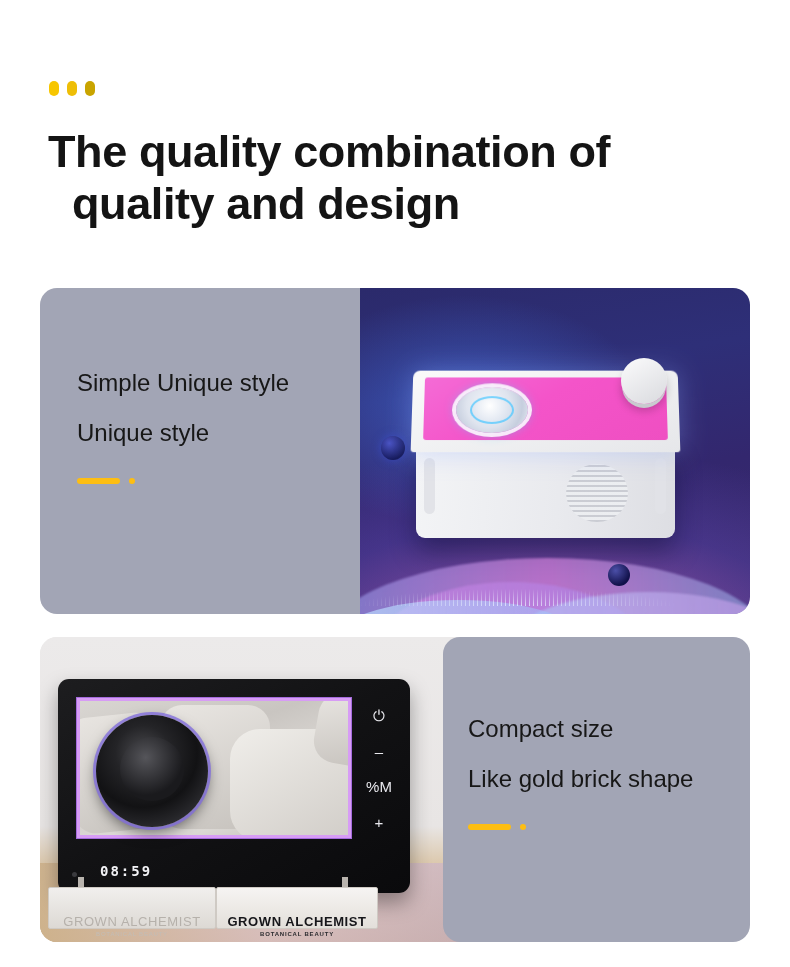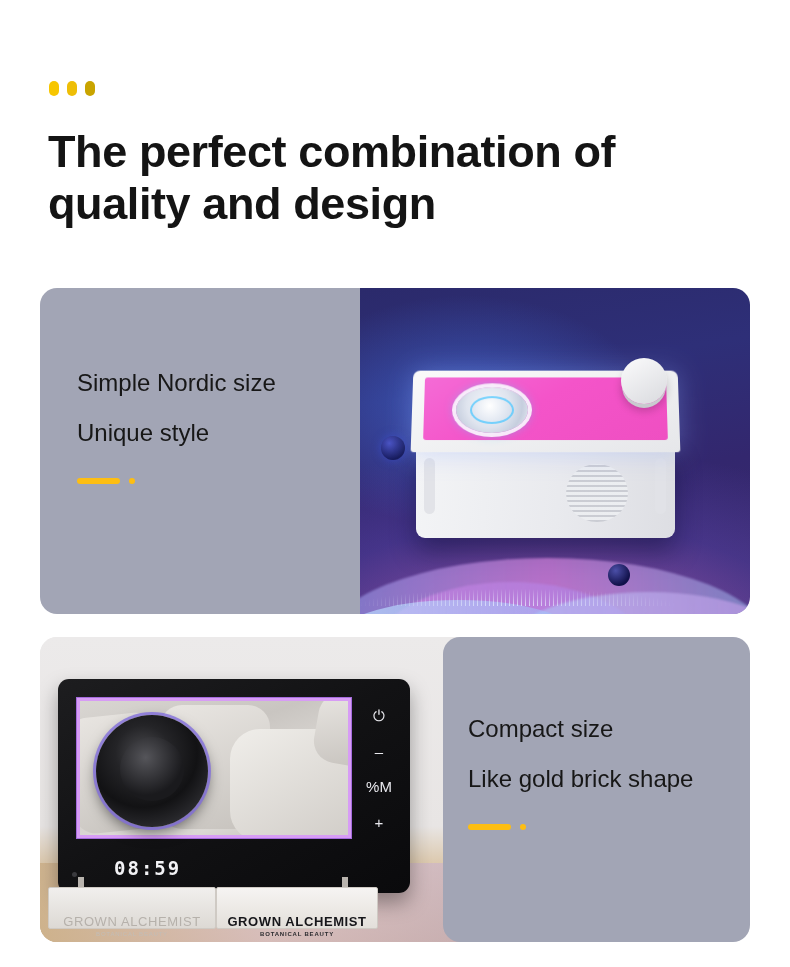--- a/index.html
+++ b/index.html
@@ -18,21 +18,21 @@
   .dot.d2 { background:#eebe06; }
   .dot.d3 { background:#c9a400; }
 
   .headline {
     position:absolute; left:48px; top:126px; width:700px;
     font-size:45px; line-height:52px; font-weight:700;
     letter-spacing:-0.4px; color:#141414;
     font-family:"Liberation Sans Narrow","Liberation Sans", sans-serif;
     font-stretch:condensed;
   }
-  .headline .l2 { display:block; }
+  .headline .l2 { display:block;margin-left:24px; }
   .panel-title {
     color:#171717; font-size:24px; line-height:30px; font-weight:400;
     white-space:nowrap;
   }
   .accent { display:flex; align-items:center; gap:9px; }
   .accent .bar { width:43px; height:6px; border-radius:3px; background:#fdbe12; }
   .accent .pip { width:6px; height:6px; border-radius:50%; background:#fdbe12; }
 
   
   .card1 { position:absolute; left:40px; top:288px; width:710px; height:326px; }
@@ -157,22 +157,22 @@
     content:""; position:absolute; left:24px; top:22px; width:64px; height:64px; border-radius:50%;
     background:radial-gradient(circle at 40% 32%, #55555a, #1a1a1d 65%);
   }
   .ctrl {
     position:absolute; right:10px; top:24px; width:42px; height:132px;
     display:flex; flex-direction:column; align-items:center; justify-content:space-between;
     color:#e9e9ee; font-size:15px; padding:5px 0;
   }
   .ctrl span { line-height:1; }
   .clock {
-    position:absolute; left:56px; bottom:14px;
-    color:#f2f2f5; font-size:19px; letter-spacing:2px; font-weight:700;
+    position:absolute; left:42px; bottom:14px;
+    color:#f2f2f5; font-size:14px; letter-spacing:2px; font-weight:700;
     font-family:"DejaVu Sans Mono","Liberation Mono", monospace;
   }
   .pwrdot { position:absolute; left:14px; bottom:16px; width:5px; height:5px; border-radius:50%; background:#3a3a3e; }
 
   .base { position:absolute; left:8px; top:250px; width:330px; height:44px; }
   .base .legs { position:absolute; left:30px; top:-10px; width:270px; height:12px;
                 background:linear-gradient(90deg,#b9b4ae 0 6px,transparent 6px calc(100% - 6px),#b9b4ae calc(100% - 6px)); }
   .box {
     position:absolute; top:0; height:42px; background:linear-gradient(180deg,#f1efed,#ddd9d4);
     border:1px solid #cfcac4; display:flex; flex-direction:column;
@@ -200,21 +200,21 @@
 
 <div class="page">
 
   <div class="dots">
     <div class="dot d1"></div>
     <div class="dot d2"></div>
     <div class="dot d3"></div>
   </div>
 
   <h1 class="headline">
-    <span>The perfect combination of</span>
+    <span>The quality combination of</span>
     <span class="l2">quality and design</span>
   </h1>
 
   <div class="card1">
 
     <div class="photo">
       <div class="orb-lg"></div>
 
       <div class="proj">
         <div class="sonar s1"></div>
@@ -236,21 +236,21 @@
 
       <div class="w w1"></div>
       <div class="w w2"></div>
       <div class="w w3"></div>
       <div class="w w4"></div>
       <div class="wline"></div>
       <div class="orb-sm"></div>
     </div>
 
     <div class="text">
-      <div class="panel-title t1">Simple Nordic size</div>
+      <div class="panel-title t1">Simple Unique style</div>
       <div class="panel-title t2">Unique style</div>
       <div class="accent">
         <div class="bar"></div>
         <div class="pip"></div>
       </div>
     </div>
   </div>
 
   <div class="card2">
 

